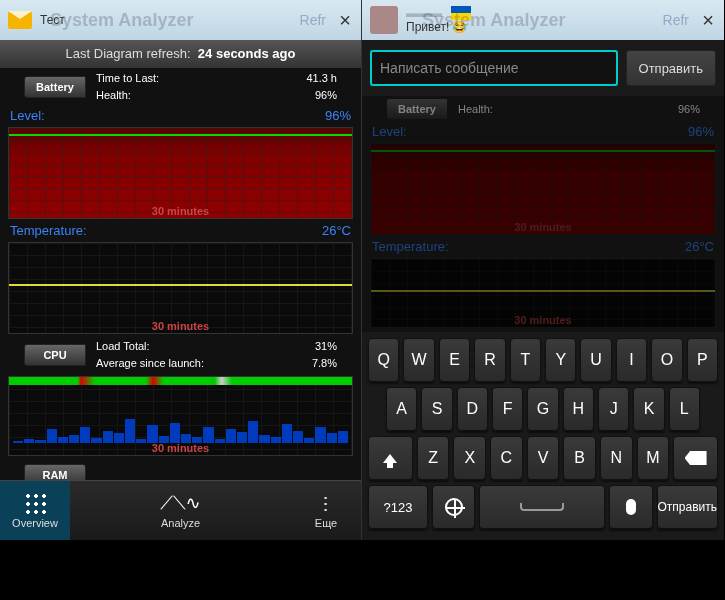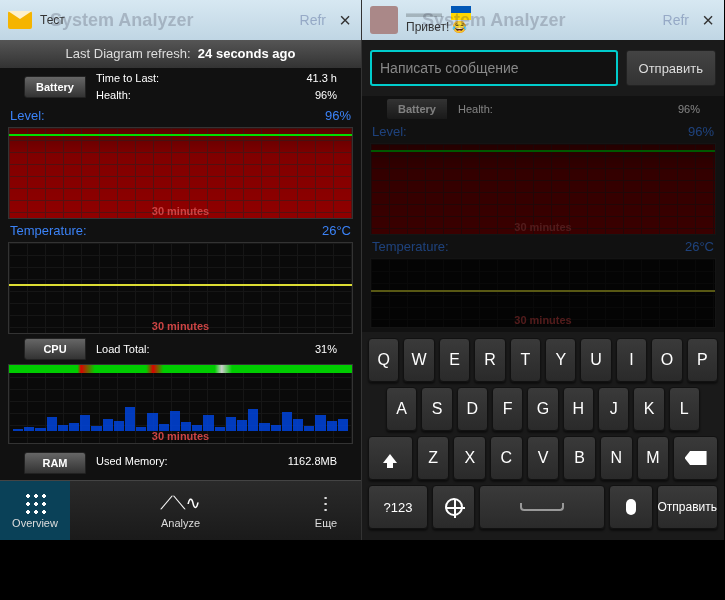--- a/index.html
+++ b/index.html
@@ -125,20 +125,24 @@
       <div class="line-mid"></div>
       <div class="tlabel">30 minutes</div>
     </div>
 
  <div class="sec">
   <div class="tab">CPU</div>
   <div class="rows">
    <div class="row">
           <span>Load Total:</span>
           <span>31%</span>
+        </div>
+   <div class="row">
+          <span>Average since launch:</span>
+          <span>7.8%</span>
         </div>
   </div>
  </div>
  <div class="chart dark" style="height:80px">
   <div class="grid"></div>
       <div class="cpu-green"></div>
   <div class="cpu-bars" id="cpubars">
         <i style="height: 4%;"></i>
         <i style="height: 8%;"></i>
         <i style="height: 6.4%;"></i>
@@ -168,26 +172,20 @@
         <i style="height: 9.6%;"></i>
         <i style="height: 32%;"></i>
         <i style="height: 20%;"></i>
         <i style="height: 24.8%;"></i>
       </div>
   <div class="tlabel">30 minutes</div>
  </div>
 
  <div class="sec" style="">
   <div class="tab half">RAM</div>
-  <div class="rows">
-        <div class="row">
-          <span>Used Memory:</span>
-          <span>1162.8MB</span>
-        </div>
-      </div>
  </div>
 
  <div class="botnav">
   <div class="nav-item ov">
         <div class="grid9"></div>
         <span>Overview</span>
       </div>
   <div class="nav-item">
         <span class="analyze-ico">⟋⟍∿</span>
         <span>Analyze</span>

